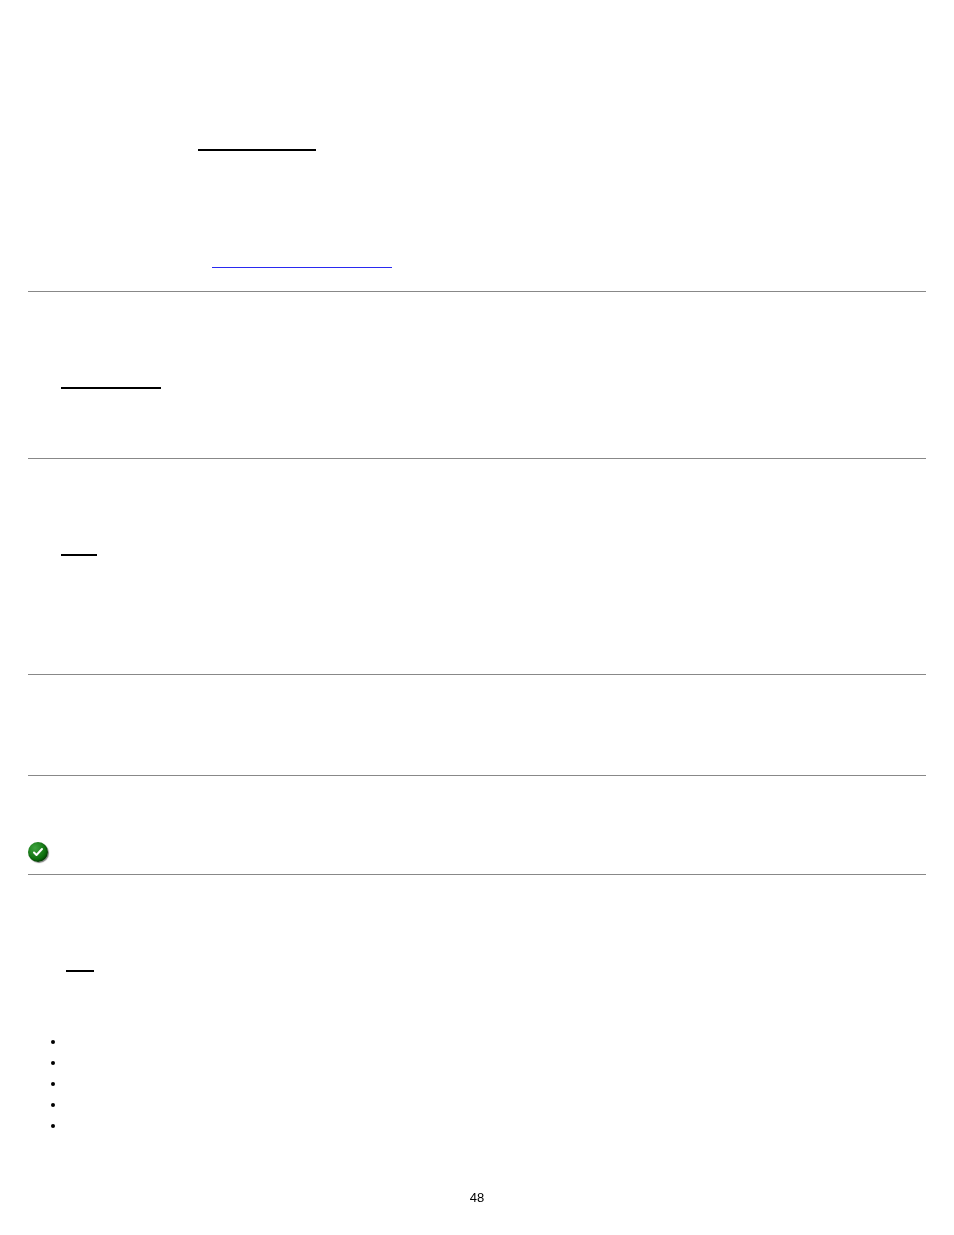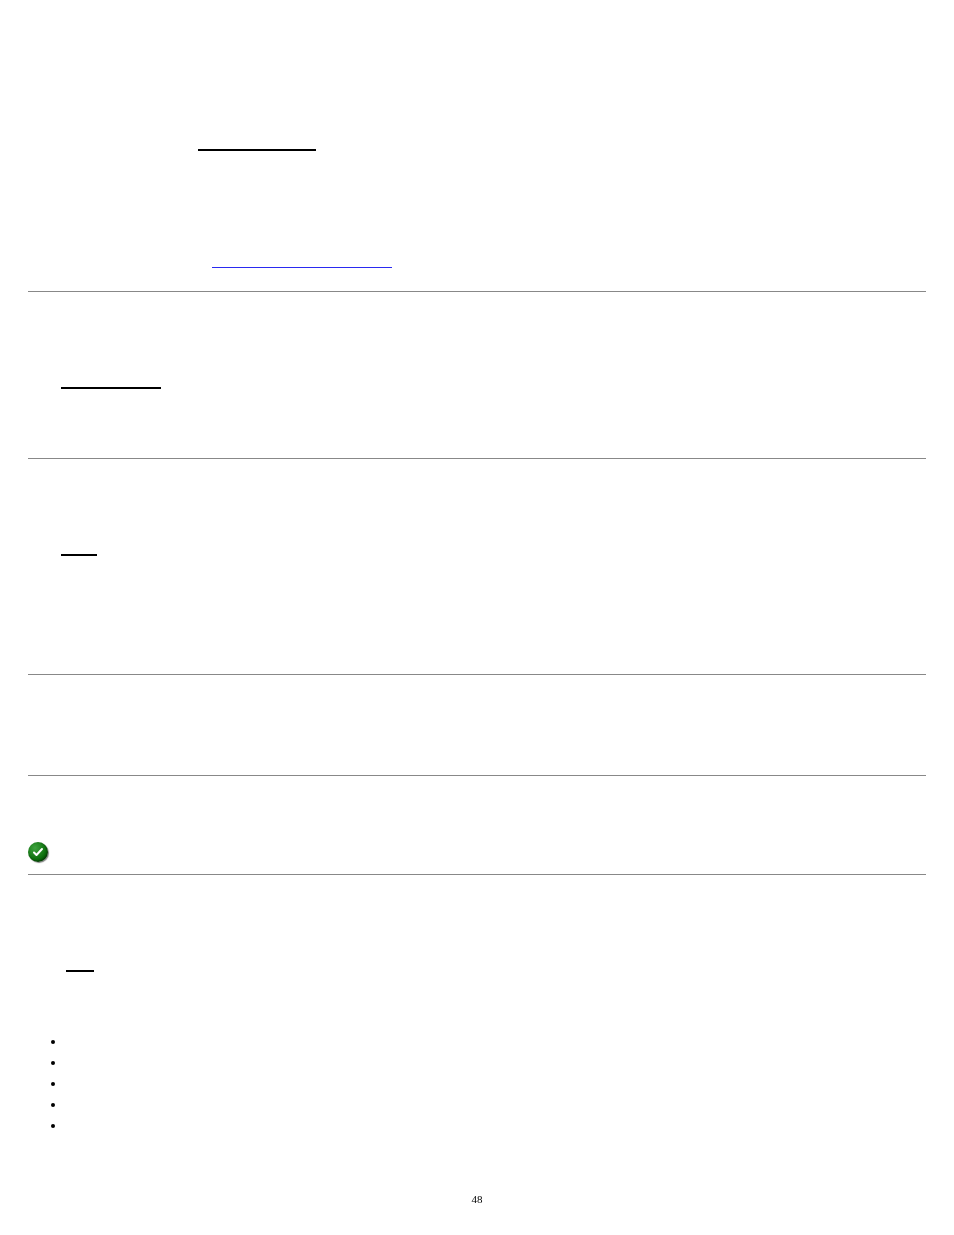--- a/index.html
+++ b/index.html
@@ -75,23 +75,22 @@
     line-height: 21px;
     color: #000;
     font-size: 13px;
   }
   .page-num {
     position: absolute;
     left: 0;
     width: 100%;
     bottom: 30px;
     text-align: center;
-    font-size: 11px;
+    font-size: 13px;
     color: #000;
-    font-family: Liberation Serif, serif;
   }
 </style>
 </head>
 <body>
 
 <div class="page">
 
   <div class="spacer-top"></div>
 
   <div class="row-upper">

